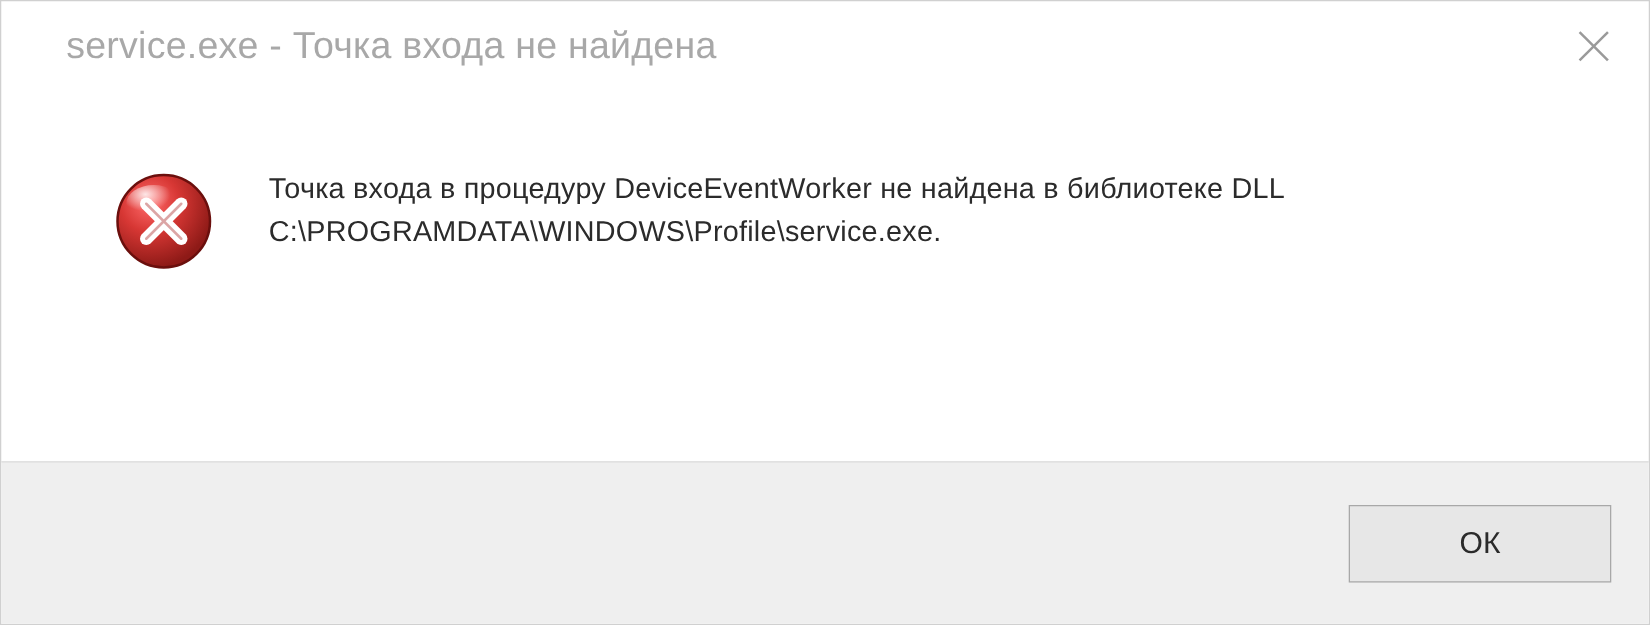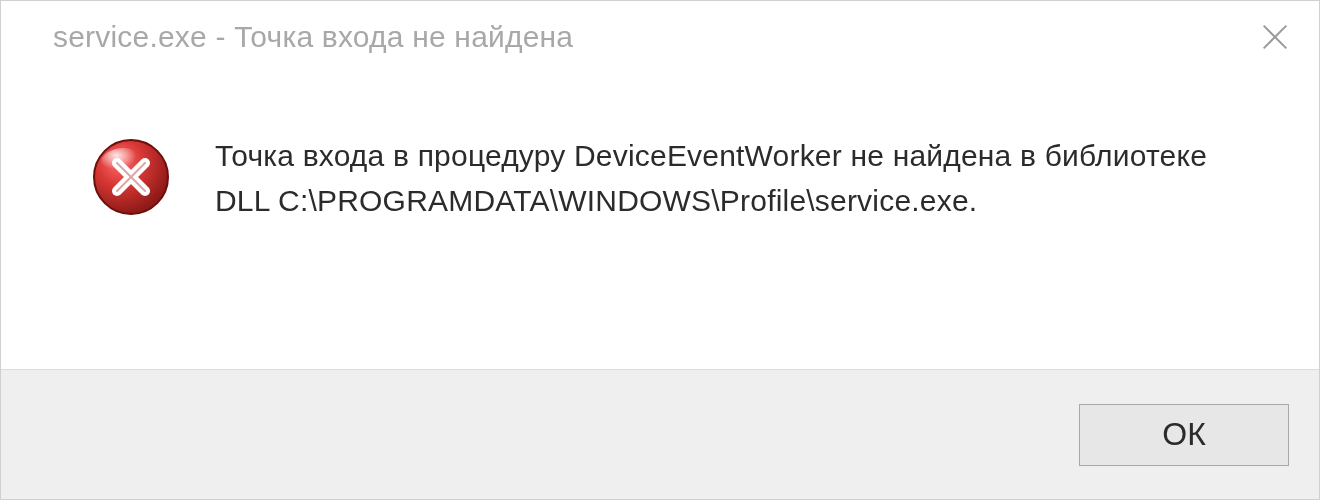--- a/index.html
+++ b/index.html
@@ -56,41 +56,41 @@
       padding: 60px 60px 40px 90px;
       gap: 44px;
     }
     .error-icon {
       width: 80px;
       height: 80px;
       flex-shrink: 0;
       margin-top: 4px;
     }
     .message-text {
-      font-size: 30px;
+      font-size: 23px;
       color: #2b2b2b;
       line-height: 1.5;
       max-width: 1000px;
       letter-spacing: 0.2px;
     }
     .button-row {
       background: #efefef;
       border-top: 1px solid #dcdcdc;
       display: flex;
       justify-content: flex-end;
       padding: 24px 30px;
       height: 130px;
       align-items: center;
     }
     .ok-button {
       background: #e7e7e7;
       border: 1px solid #a8a8a8;
       min-width: 210px;
       height: 62px;
-      font-size: 32px;
+      font-size: 24px;
       color: #2b2b2b;
       cursor: pointer;
       font-family: inherit;
       padding: 0 24px;
     }
   </style>
 </head>
 <body>
 
 <div class="dialog">

